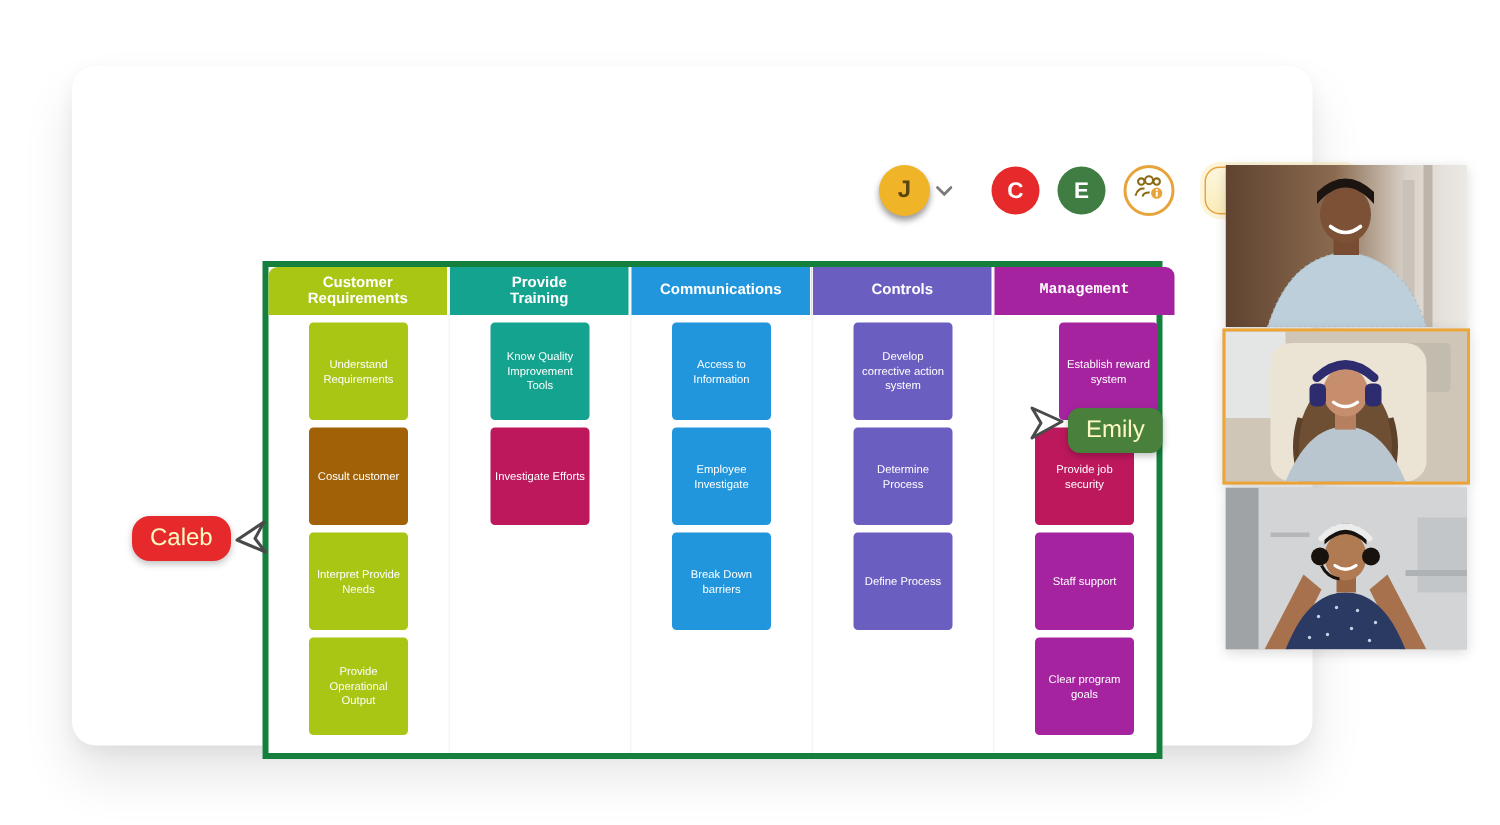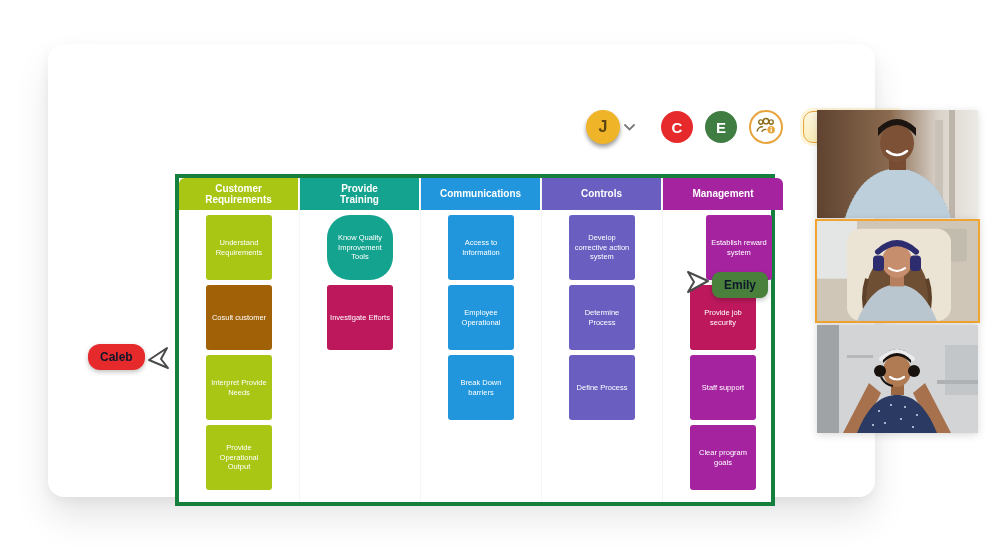--- a/index.html
+++ b/index.html
@@ -41,33 +41,33 @@
     display:flex;border:4px solid #15803d;box-sizing:border-box;background:#fff;
   }
   .column{width:120px;flex:0 0 120px;display:flex;flex-direction:column;border-right:1px solid #f5f5f5;}
   .column:last-child{border-right:none;}
   .col-header{
     height:32px;flex:0 0 32px;display:flex;align-items:center;justify-content:center;
     color:#fff;font-weight:bold;font-size:10px;line-height:1.15;text-align:center;
     white-space:pre-line;border-right:1px solid #fff;box-sizing:border-box;
   }
   .column:first-child .col-header{border-top-left-radius:6px;}
-  .column:last-child .col-header{border-top-right-radius:6px;border-right:none;}
+  .column:last-child .col-header{border-top-right-radius:6px;border-right:none;font-family:Liberation Mono, monospace;}
   .col-body{padding-top:5px;display:flex;flex-direction:column;align-items:center;}
   .slot{height:70px;flex:0 0 70px;width:100%;display:flex;justify-content:center;}
   .card{
     width:66px;height:65px;border-radius:3px;
     display:flex;align-items:center;justify-content:center;text-align:center;
     color:#fff;font-size:7.5px;line-height:1.3;padding:3px;box-sizing:border-box;
     cursor:pointer;
   }
   
   .cursor-wrap{position:absolute;display:flex;align-items:flex-start;}
   .cursor-label{
-    color:#0f172a;font-size:12px;font-weight:700;padding:6px 12px;border-radius:8px;
+    color:#fef9c3;font-size:16px;font-weight:400;padding:6px 12px;border-radius:8px;
     box-shadow:0 2px 5px rgba(0,0,0,.25);
   }
   .cursor-wrap svg{display:block;}
   #cursor-caleb{left:88px;top:344px;}
   #cursor-caleb .cursor-label{margin-right:2px;border-radius:12px;}
   #cursor-emily{left:684px;top:268px;}
   #cursor-emily .cursor-label{margin-left:2px;margin-top:4px;}
   
   .video-tile{
     position:absolute;left:817px;width:161px;overflow:hidden;background:#ccc;
@@ -141,37 +141,37 @@
           <div class="slot">
             <div class="card" style="background: rgb(168, 198, 19);">Provide Operational Output</div>
           </div>
         </div>
       </div>
       <div class="column">
         <div class="col-header" style="background: rgb(20, 163, 143);">Provide
 Training</div>
         <div class="col-body">
           <div class="slot">
-            <div class="card" style="background: rgb(20, 163, 143); border-radius: 23px;">Know Quality Improvement Tools</div>
+            <div class="card" style="background: rgb(20, 163, 143);">Know Quality Improvement Tools</div>
           </div>
           <div class="slot">
             <div class="card" style="background: #be185d;">Investigate Efforts</div>
           </div>
           <div class="slot"></div>
           <div class="slot"></div>
         </div>
       </div>
       <div class="column">
         <div class="col-header" style="background: rgb(33, 150, 221);">Communications</div>
         <div class="col-body">
           <div class="slot">
             <div class="card" style="background: rgb(33, 150, 221);">Access to Information</div>
           </div>
           <div class="slot">
-            <div class="card" style="background: rgb(33, 150, 221);">Employee Operational</div>
+            <div class="card" style="background: rgb(33, 150, 221);">Employee Investigate</div>
           </div>
           <div class="slot">
             <div class="card" style="background: rgb(33, 150, 221);">Break Down barriers</div>
           </div>
           <div class="slot"></div>
         </div>
       </div>
       <div class="column">
         <div class="col-header" style="background: rgb(106, 95, 193);">Controls</div>
         <div class="col-body">

